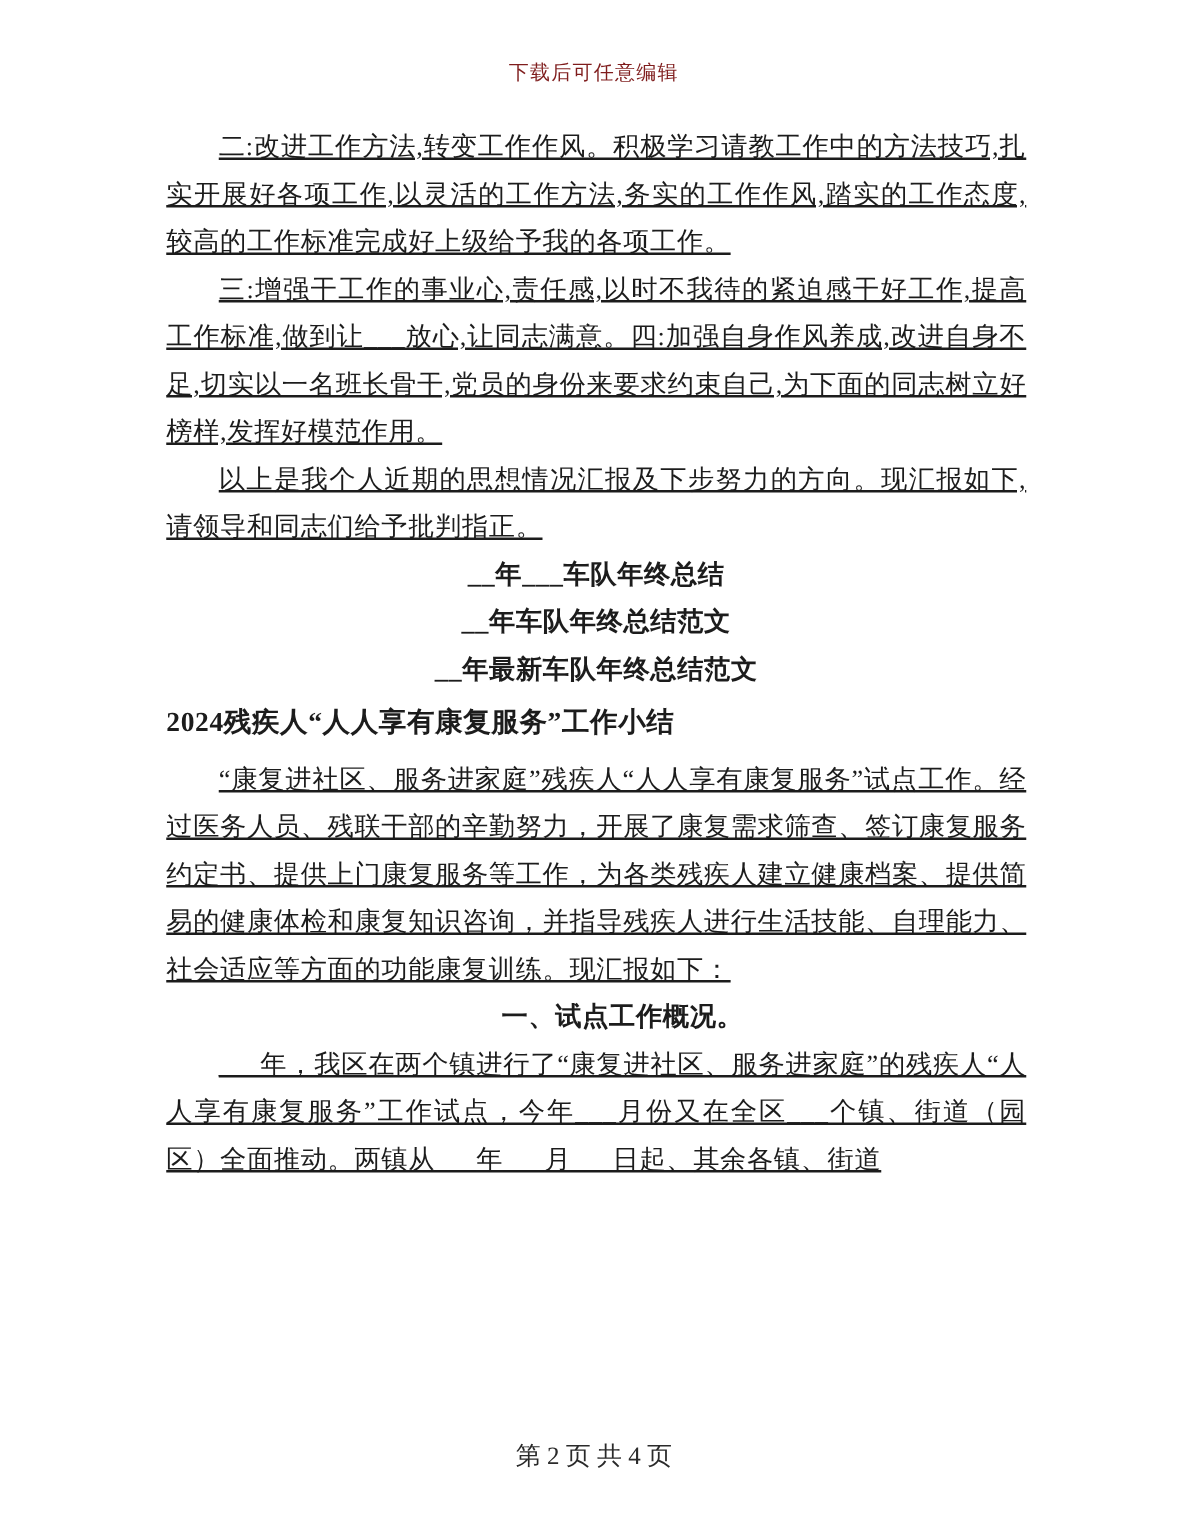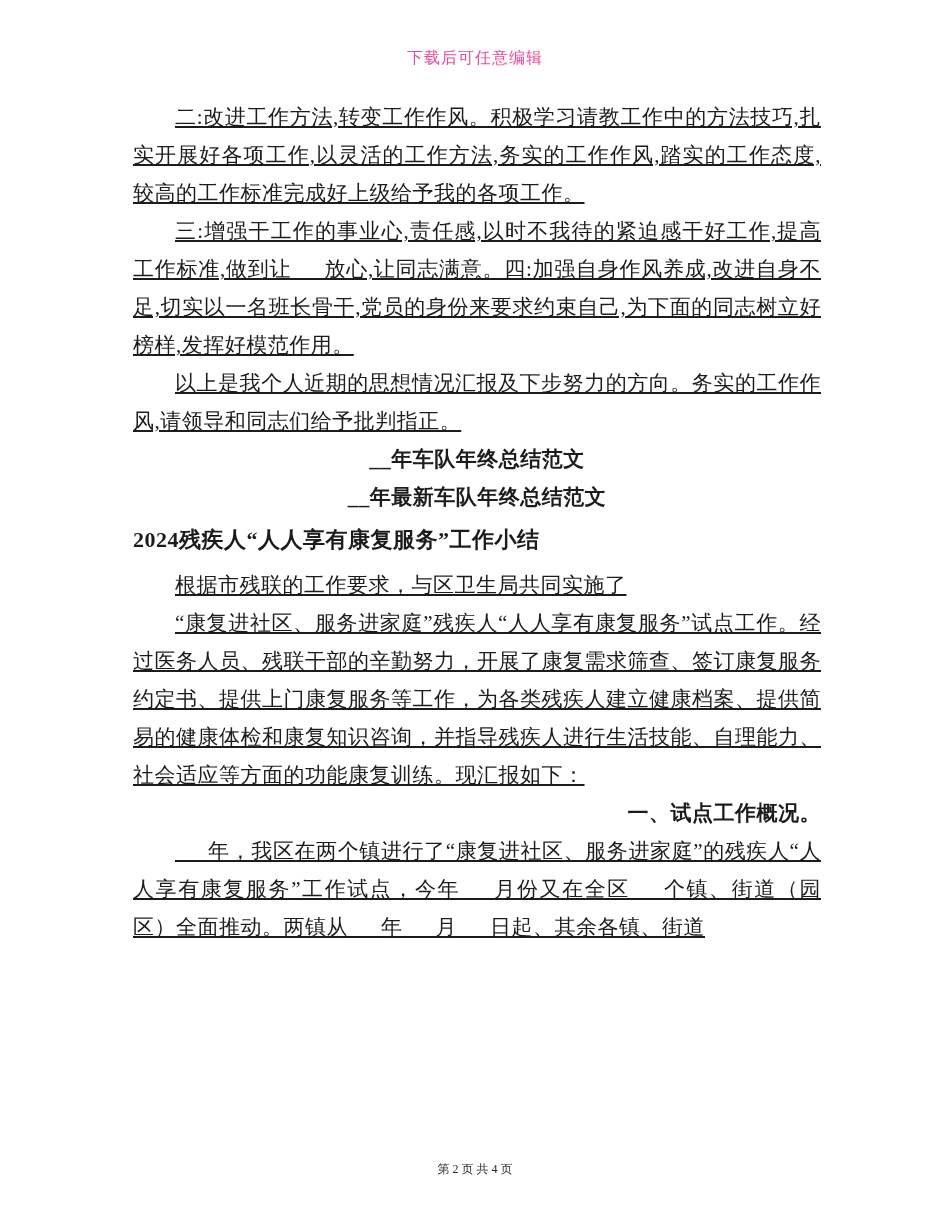--- a/index.html
+++ b/index.html
@@ -17,21 +17,21 @@
     color: #1c1c1c;
   }
   .doc-header {
     position: absolute;
     top: 48px;
     left: 0;
     width: 100%;
     text-align: center;
     font-size: 16px;
     letter-spacing: 1px;
-    color: #ec4899;
+    color: #7f1d1d;
   }
   .doc-body {
     position: absolute;
     top: 98px;
     left: 133px;
     width: 688px;
     font-size: 21px;
     line-height: 38px;
     text-align: justify;
     text-justify: inter-character;
@@ -52,48 +52,48 @@
     margin: 2px 0 4px 0;
     font-weight: bold;
     font-size: 22px;
     line-height: 44px;
     letter-spacing: 0.5px;
   }
   .section-h {
     margin: 0;
     text-indent: 2em;
     font-weight: bold;
-    text-align: right;
+    text-align: center;
     letter-spacing: 0.5px;
   }
   .doc-footer {
     position: absolute;
     bottom: 52px;
     left: 0;
     width: 100%;
     text-align: center;
-    font-size: 12px;
+    font-size: 20px;
     color: #2a2a2a;
   }
 </style>
 </head>
 <body>
 
 <div class="page">
 
   <div class="doc-header">下载后可任意编辑</div>
 
   <div class="doc-body">
     <p class="para">二:改进工作方法,转变工作作风。积极学习请教工作中的方法技巧,扎实开展好各项工作,以灵活的工作方法,务实的工作作风,踏实的工作态度,较高的工作标准完成好上级给予我的各项工作。</p>
     <p class="para">三:增强干工作的事业心,责任感,以时不我待的紧迫感干好工作,提高工作标准,做到让___放心,让同志满意。四:加强自身作风养成,改进自身不足,切实以一名班长骨干,党员的身份来要求约束自己,为下面的同志树立好榜样,发挥好模范作用。</p>
-    <p class="para">以上是我个人近期的思想情况汇报及下步努力的方向。务实的工作作风,请领导和同志们给予批判指正。</p>
+    <p class="para">以上是我个人近期的思想情况汇报及下步努力的方向。现汇报如下,请领导和同志们给予批判指正。</p>
+    <p class="center-b">__年___车队年终总结</p>
     <p class="center-b">__年车队年终总结范文</p>
     <p class="center-b">__年最新车队年终总结范文</p>
     <p class="doc-title">2024残疾人“人人享有康复服务”工作小结</p>
-    <p class="para">根据市残联的工作要求，与区卫生局共同实施了</p>
     <p class="para">“康复进社区、服务进家庭”残疾人“人人享有康复服务”试点工作。经过医务人员、残联干部的辛勤努力，开展了康复需求筛查、签订康复服务约定书、提供上门康复服务等工作，为各类残疾人建立健康档案、提供简易的健康体检和康复知识咨询，并指导残疾人进行生活技能、自理能力、社会适应等方面的功能康复训练。现汇报如下：</p>
     <p class="section-h">一、试点工作概况。</p>
     <p class="para">___年，我区在两个镇进行了“康复进社区、服务进家庭”的残疾人“人人享有康复服务”工作试点，今年___月份又在全区___个镇、街道（园区）全面推动。两镇从___年___月___日起、其余各镇、街道</p>
   </div>
 
   <div class="doc-footer">
     <span>第 2 页 共 4 页</span>
   </div>
 
 </div>

